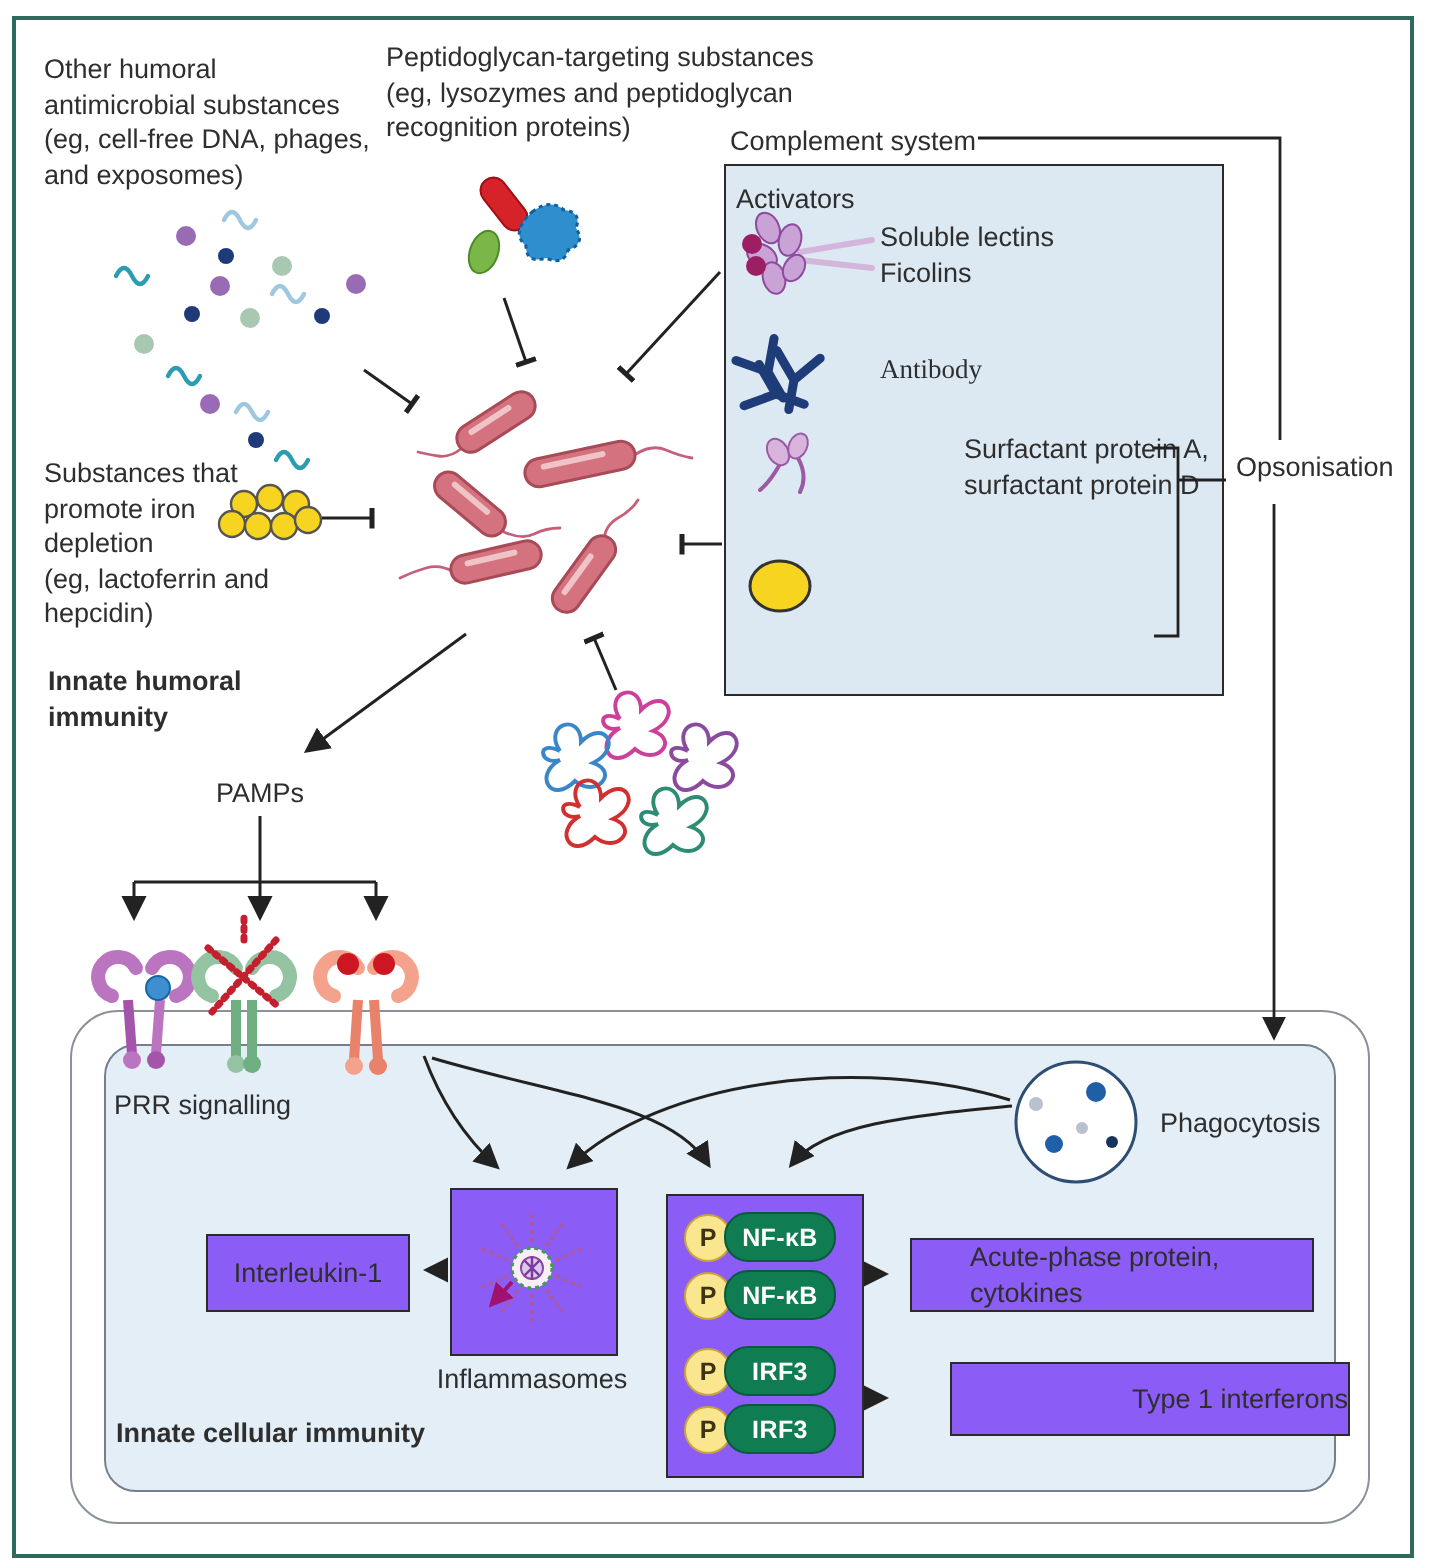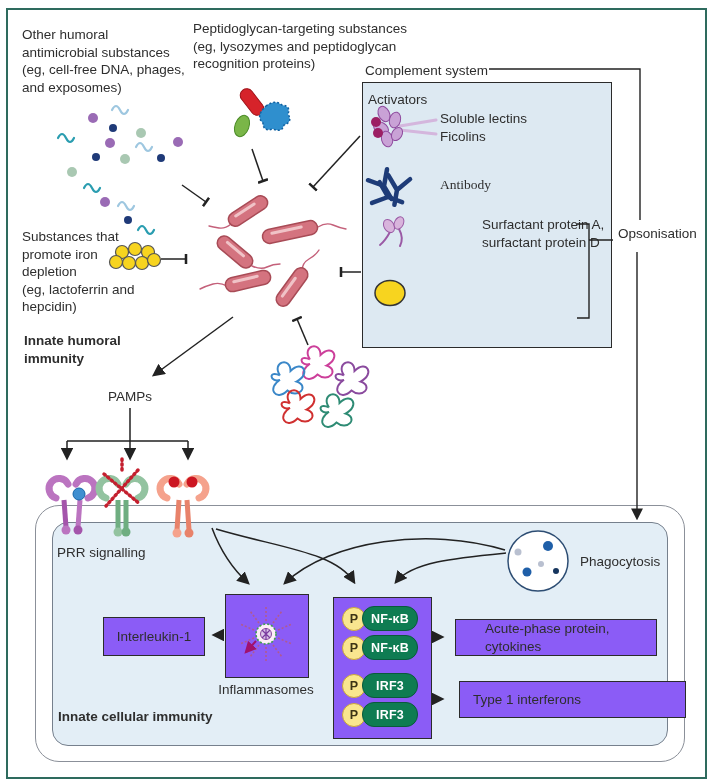--- a/index.html
+++ b/index.html
@@ -34,21 +34,21 @@
   <div class="abs cell-inner" style="left:52px;top:522px;width:614px;height:222px;"></div>
 
   <div class="abs wbox" style="left:103px;top:617px;width:100px;height:37px;justify-content:center;">
     <span class="txt">Interleukin-1</span>
   </div>
   <div class="abs wbox" style="left:225px;top:594px;width:82px;height:82px;"></div>
   <div class="abs wbox" style="left:333px;top:597px;width:97px;height:140px;"></div>
   <div class="abs wbox" style="left:455px;top:619px;width:202px;height:37px;padding-left:29px;box-sizing:border-box;">
     <span class="txt">Acute-phase protein, cytokines</span>
   </div>
-  <div class="abs wbox" style="left:459px;top:681px;width:227px;height:37px;padding-left:13px;box-sizing:border-box;">
+  <div class="abs wbox" style="left:475px;top:681px;width:200px;height:37px;padding-left:13px;box-sizing:border-box;justify-content:flex-end;">
     <span class="txt">Type 1 interferons</span>
   </div>
 
   <div class="abs" style="left:333px;top:597px;width:97px;height:140px;">
     <div class="sigrow" style="top:9px;">
         <span class="pchip">P</span>
         <span class="pill">NF-κB</span>
       </div>
     <div class="sigrow" style="top:38px;">
         <span class="pchip">P</span>

